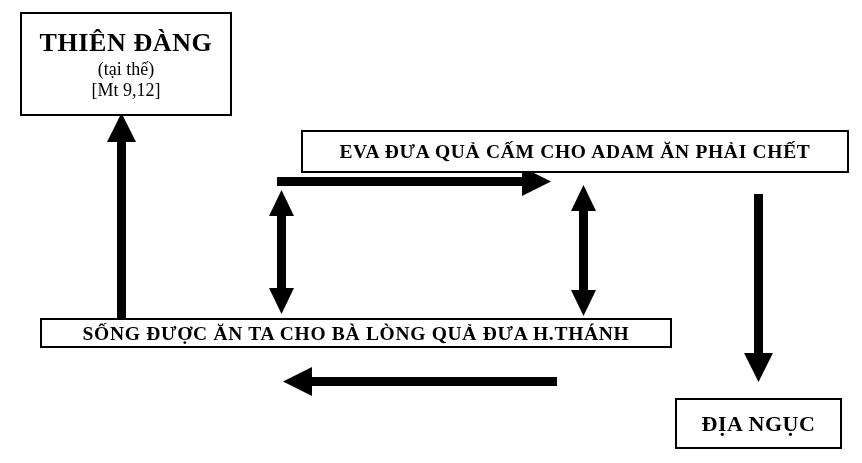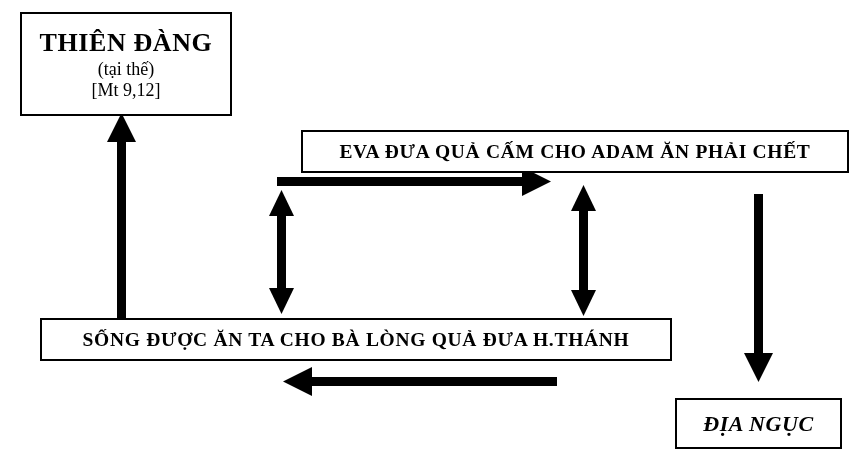--- a/index.html
+++ b/index.html
@@ -66,40 +66,39 @@
     font-weight: bold;
     font-size: 19.5px;
     letter-spacing: 0.7px;
   }
 
   
   #node-life {
     left: 40px;
     top: 318px;
     width: 632px;
-    height: 43px;
+    height: 30px;
   }
   #node-life .title {
     font-weight: bold;
     font-size: 19.5px;
     letter-spacing: 0.7px;
   }
 
   
   #node-hell {
     left: 675px;
     top: 398px;
     width: 167px;
     height: 51px;
   }
   #node-hell .title {
     font-weight: bold;
     font-size: 22px;
     letter-spacing: 0.6px;
-    font-style: italic;
   }
 
   
   #arrow-layer {
     position: absolute;
     left: 0;
     top: 0;
     width: 862px;
     height: 463px;
     pointer-events: none;

